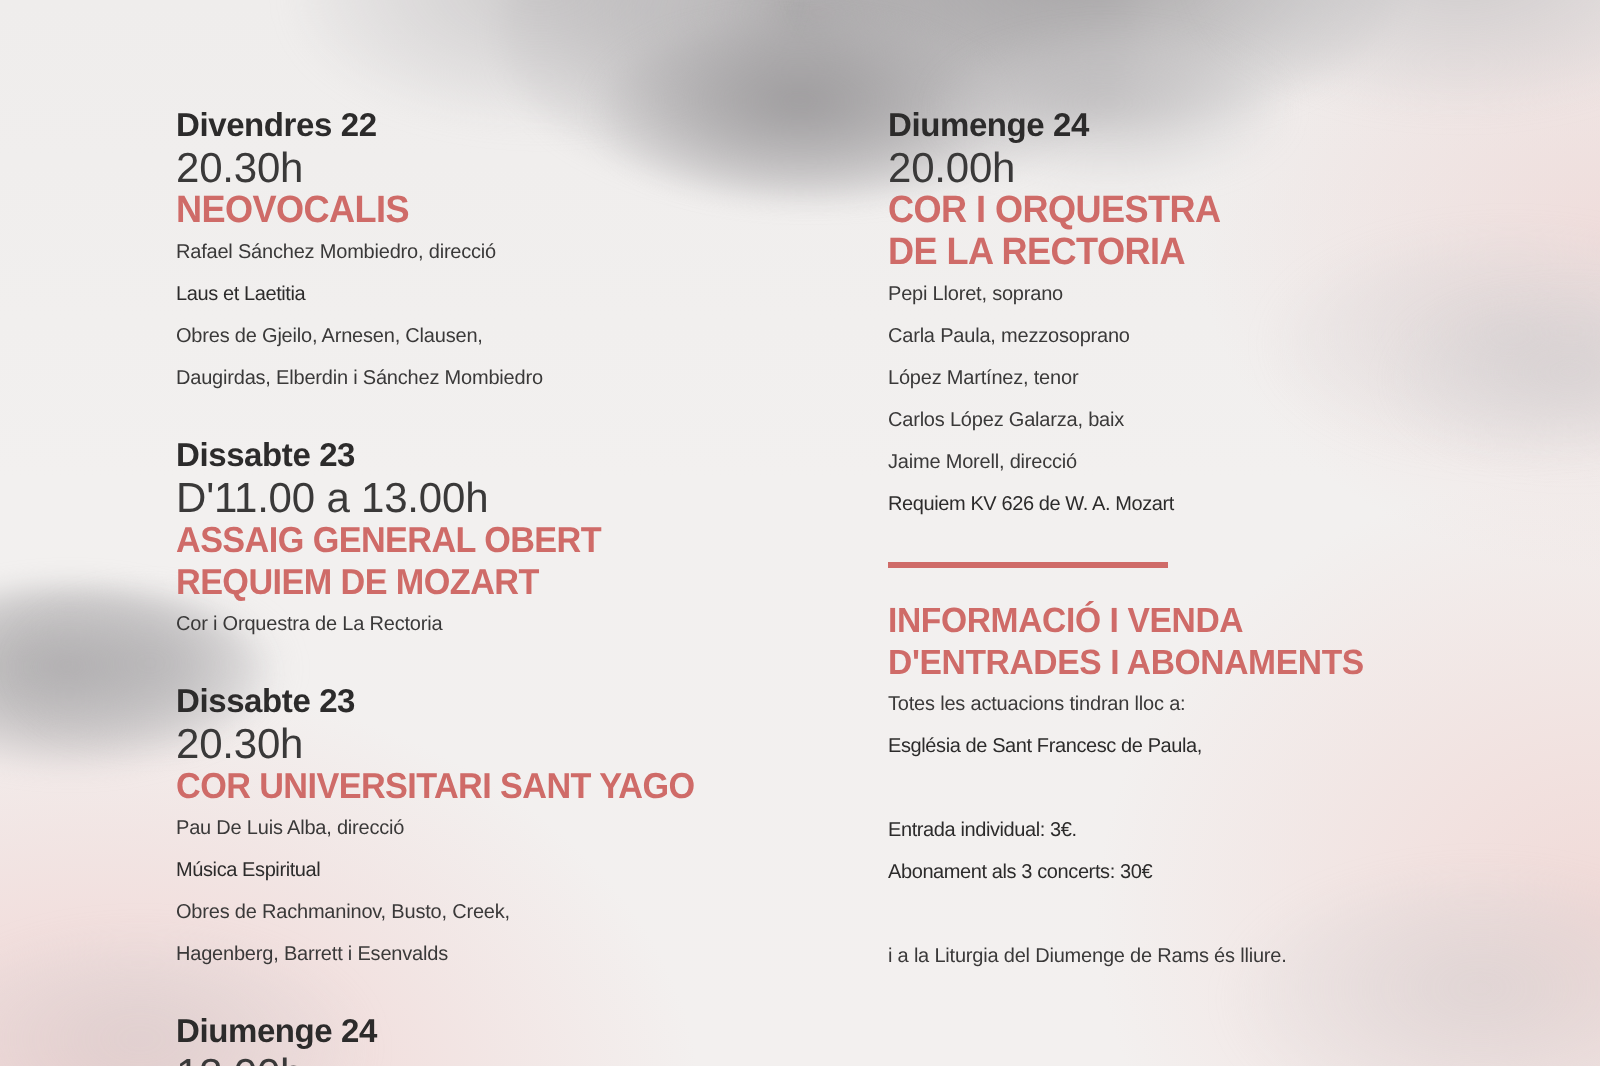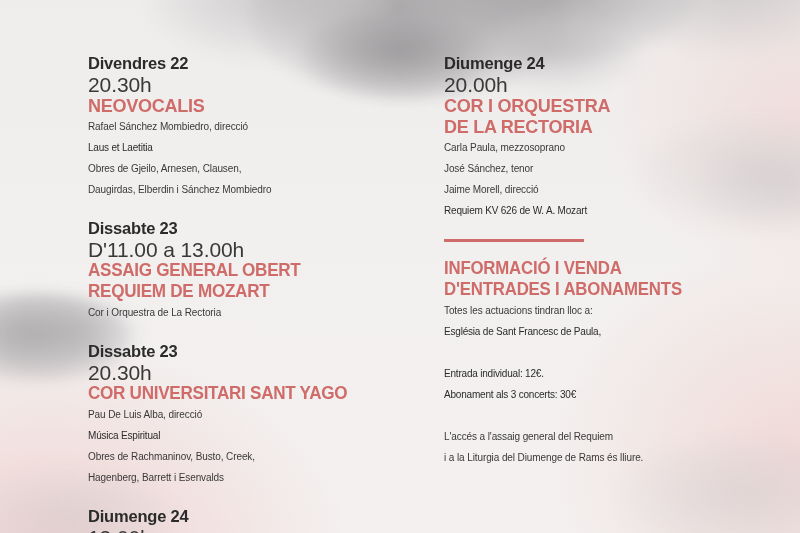--- a/index.html
+++ b/index.html
@@ -186,37 +186,38 @@
 
     </div>
 
     <div class="col col-right" style="top:53px;">
 
       <div class="block">
         <div class="date">Diumenge 24</div>
         <div class="time">20.00h</div>
         <div class="headline">COR I ORQUESTRA</div>
         <div class="headline">DE LA RECTORIA</div>
+        <div class="line">Pepi Lloret, soprano</div>
         <div class="line">Carla Paula, mezzosoprano</div>
-        <div class="line">José Sánchez, tenor</div>
+        <div class="line">López Martínez, tenor</div>
+        <div class="line">Carlos López Galarza, baix</div>
         <div class="line">Jaime Morell, direcció</div>
         <div class="line b">Requiem KV 626 de W. A. Mozart</div>
       </div>
 
       <div class="divider"></div>
 
       <div class="block">
         <div class="info-title">INFORMACIÓ I VENDA</div>
         <div class="info-title">D'ENTRADES I ABONAMENTS</div>
         <div class="line">Totes les actuacions tindran lloc a:</div>
         <div class="line b">Església de Sant Francesc de Paula,</div>
         <div class="spacer"></div>
-        <div class="line b">Entrada individual: 12€.</div>
+        <div class="line b">Entrada individual: 3€.</div>
         <div class="line b">Abonament als 3 concerts: 30€</div>
         <div class="spacer"></div>
-        <div class="line">L'accés a l'assaig general del Requiem</div>
         <div class="line">i a la Liturgia del Diumenge de Rams és lliure.</div>
       </div>
 
     </div>
 
   </div>
 </div>
 
 </body></html>

